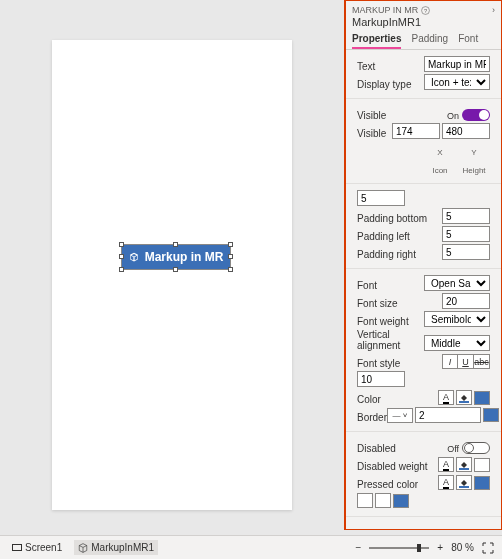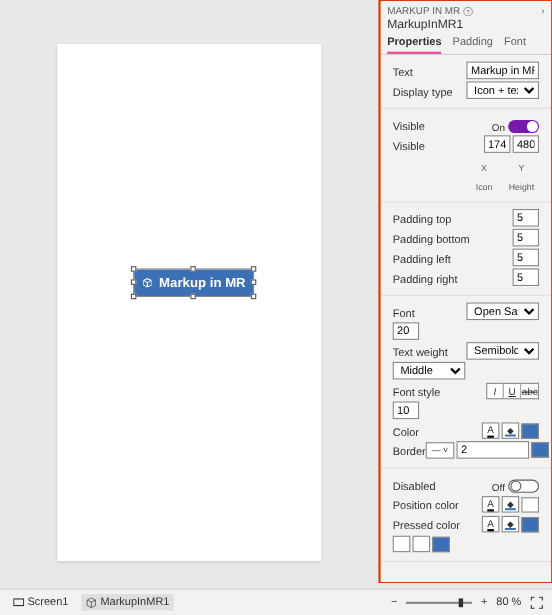--- a/index.html
+++ b/index.html
@@ -22,21 +22,21 @@
 .panel-title .exp { margin-left: auto; color: #605e5c; }
 .panel-name { font-size: 11px; color: #323130; margin-top: 1px; }
 .tabs { display: flex; gap: 10px; padding: 3px 6px 0; border-bottom: 1px solid #d2d0ce; font-size: 10px; }
 .tab { padding-bottom: 3px; color: #605e5c; cursor: pointer; }
 .tab.active { color: #323130; border-bottom: 2px solid #ec4899; font-weight: 600; }
 
 .section { padding: 4px 6px 6px; border-bottom: 1px solid #e1dfdd; }
 .row { display: flex; align-items: flex-end; min-height: 16px; margin: 2px 5px; }
 .row .lbl { flex: 1; color: #323130; font-size: 10px; }
 .row input[type=text] { width: 66px; height: 16px; font-size: 10px; padding: 0 3px; border: 1px solid #8a8886; background: #fff; }
-.row input.small { width: 24px; }
+.row input.small { width: 48px; }
 .row select { width: 66px; height: 16px; font-size: 10px; border: 1px solid #8a8886; background: #fff; padding: 0 2px; }
 .dual { display: flex; gap: 2px; }
 .sublabels { display: flex; gap: 2px; margin-left: auto; width: 66px; font-size: 8px; color: #605e5c; }
 .sublabels span { width: 32px; text-align: center; }
 .toggle { width: 28px; height: 12px; background: #7719aa; border-radius: 6px; position: relative; }
 .toggle::after { content: ""; position: absolute; right: 1px; top: 1px; width: 10px; height: 10px; background: #fff; border-radius: 50%; }
 .toggle.off { background: #fff; border: 1px solid #605e5c; }
 .toggle.off::after { left: 1px; right: auto; top: 0; width: 8px; height: 8px; border: 1px solid #605e5c; background: #fff; }
 .on-txt { font-size: 9px; margin-right: 3px; color: #323130; }
 
@@ -139,21 +139,20 @@
       <div class="row">
           <div class="sublabels">
             <span>Icon</span>
             <span>Height</span>
           </div>
         </div>
     </div>
 
     <div class="section">
       <div class="row">
-          <span class="lbl">Padding top</span>
           <input type="text" class="small" value="5" style="">
         </div>
       <div class="row">
           <span class="lbl">Padding bottom</span>
           <input type="text" class="small" value="5" style="">
         </div>
       <div class="row">
           <span class="lbl">Padding left</span>
           <input type="text" class="small" value="5" style="">
         </div>
@@ -162,27 +161,29 @@
           <input type="text" class="small" value="5" style="">
         </div>
     </div>
 
     <div class="section">
       <div class="row">
           <span class="lbl">Font</span>
           <select><option>Open Sans</option></select>
         </div>
       <div class="row">
+          <span class="lbl">Font size</span>
           <input type="text" class="small" value="20" style="">
         </div>
       <div class="row">
-          <span class="lbl">Text weight</span>
+          <span class="lbl">Font weight</span>
           <select><option>Semibold</option></select>
         </div>
       <div class="row">
+          <span class="lbl">Vertical alignment</span>
           <select><option>Middle</option></select>
         </div>
       <div class="row">
           <span class="lbl">Font style</span>
         <div class="btn-group">
           <div class="bg-btn">
               <i>I</i>
             </div>
           <div class="bg-btn">
               <u>U</u>
@@ -220,21 +221,21 @@
       </div>
     </div>
 
     <div class="section">
       <div class="row">
           <span class="lbl">Disabled</span>
           <span class="on-txt">Off</span>
           <div class="toggle off"></div>
         </div>
       <div class="row">
-          <span class="lbl">Position color</span>
+          <span class="lbl">Disabled weight</span>
         <div class="color-ctrl">
           <div class="bg-btn">
               <span style="border-bottom:2px solid #000">A</span>
             </div>
           <div class="bg-btn">
               <svg width="10" height="10" viewBox="0 0 10 10">
                 <path fill="#323130" d="M2 5l3-3 3 3-3 3z"></path>
                 <rect y="8" width="10" height="2" fill="#3b6fb6"></rect>
               </svg>
             </div>

